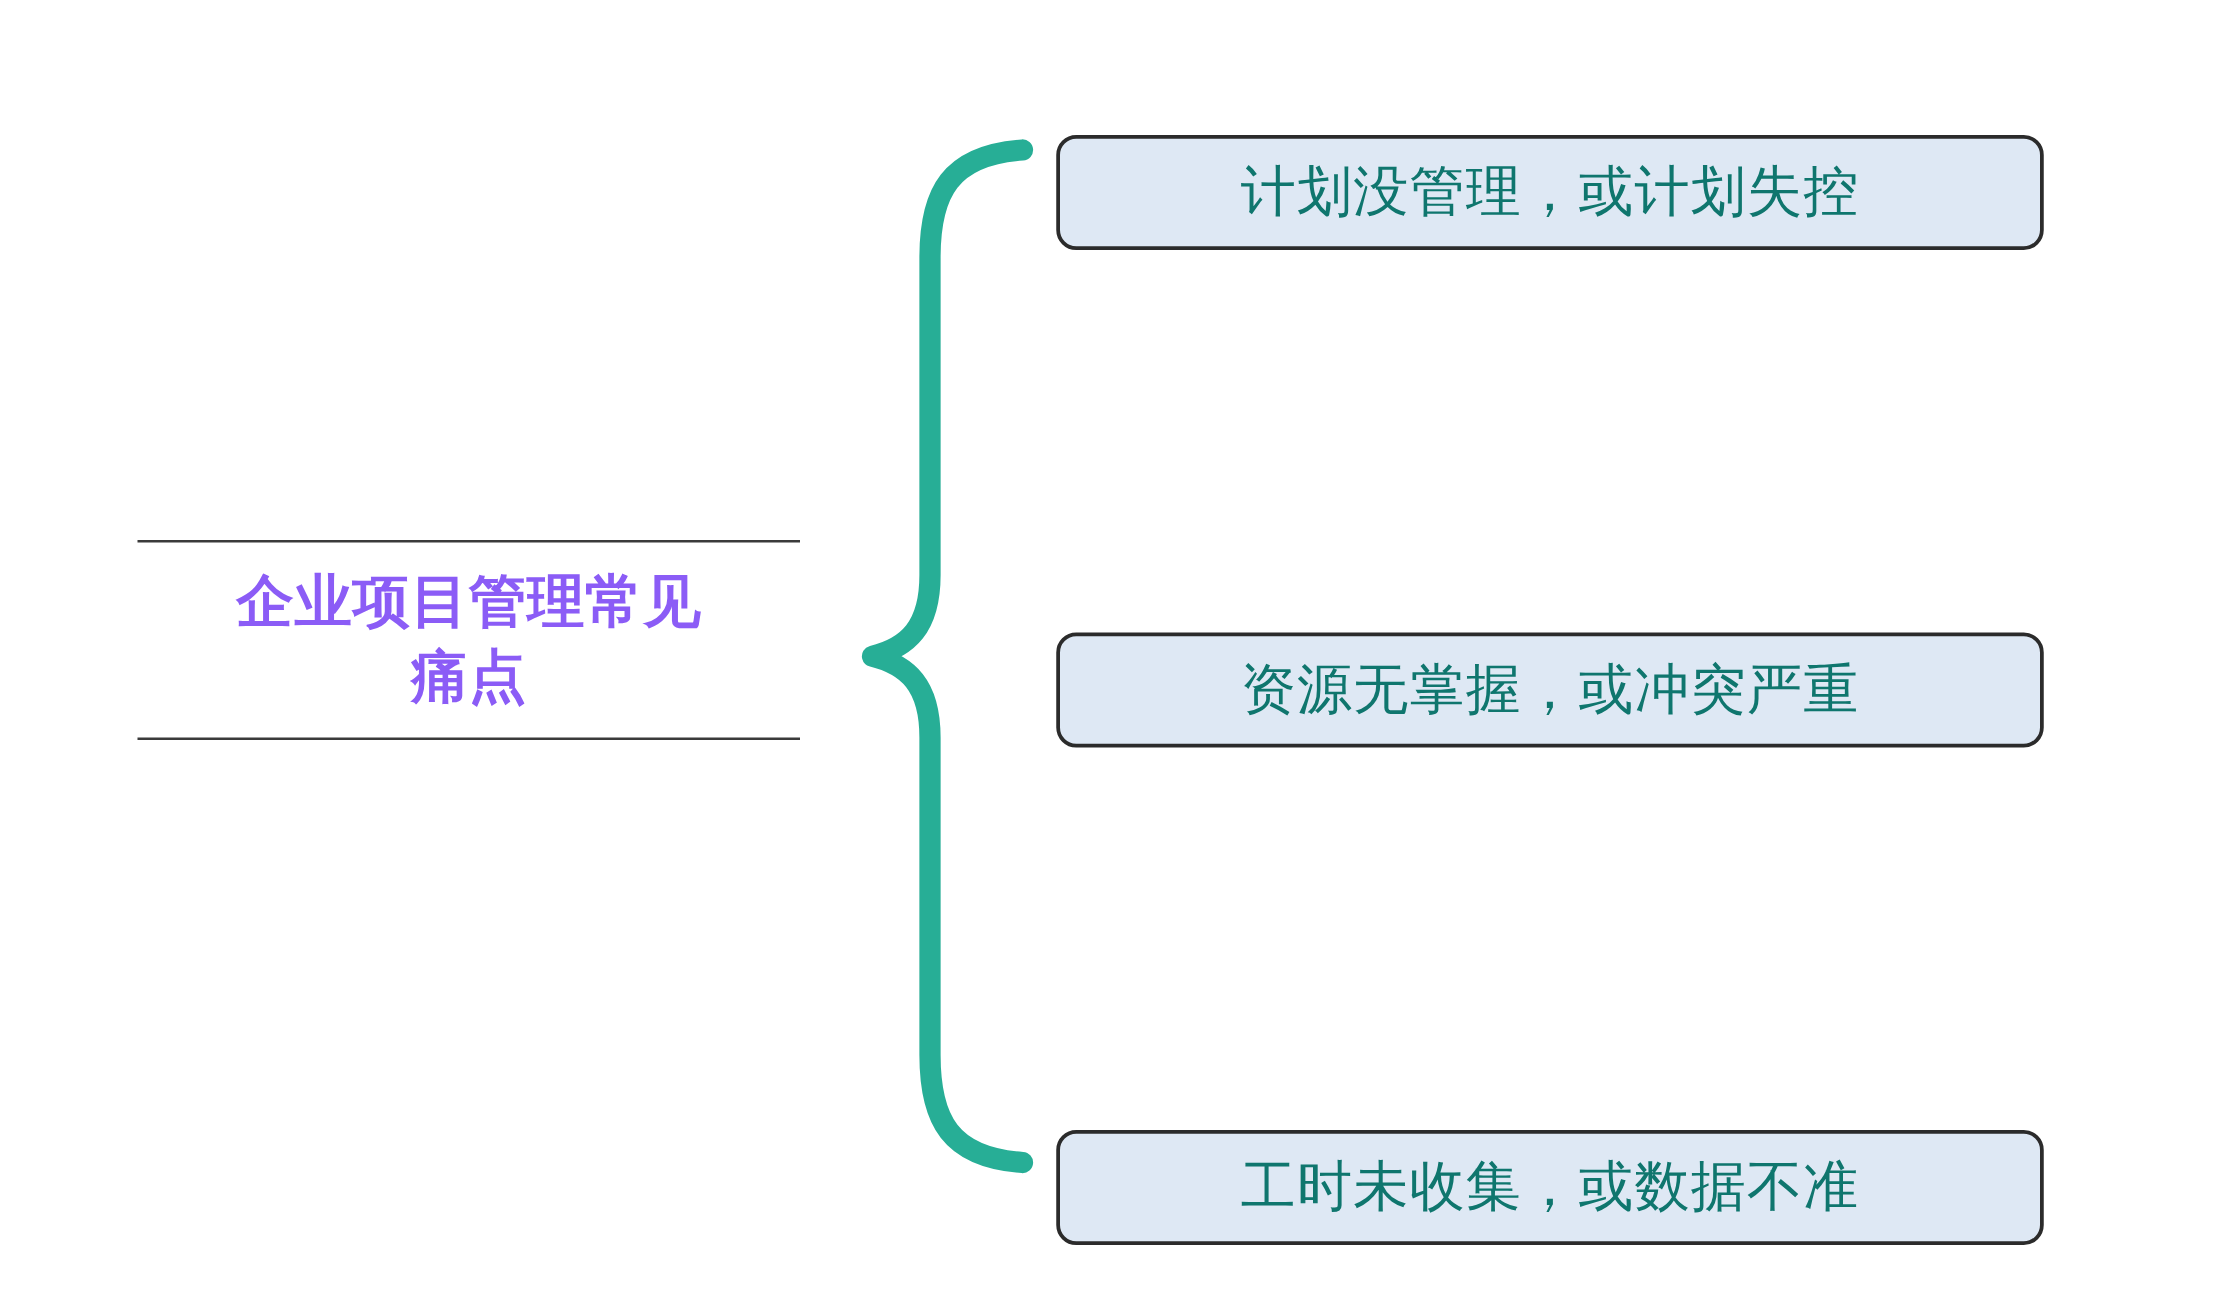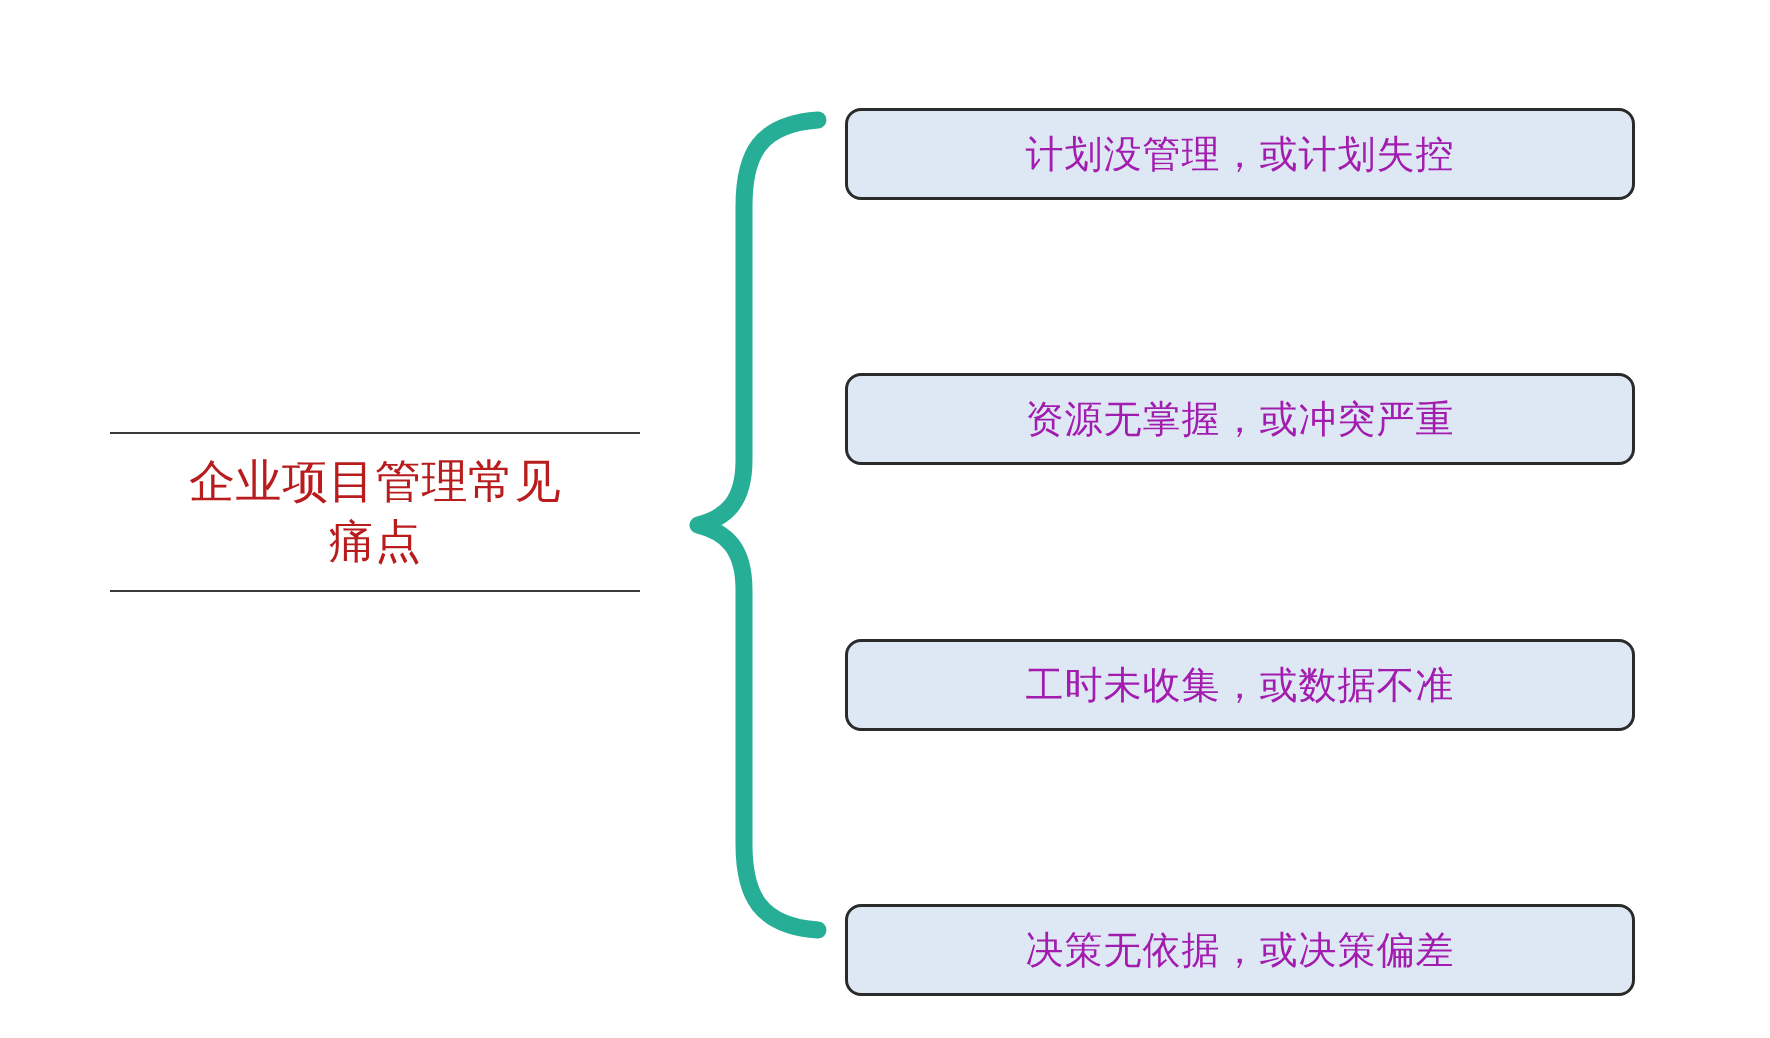--- a/index.html
+++ b/index.html
@@ -33,25 +33,25 @@
     flex-direction: column;
     align-items: center;
     justify-content: center;
     box-sizing: border-box;
     border-top: 2px solid #3b3b3b;
     border-bottom: 2px solid #3b3b3b;
   }
   .title-text {
     font-size: 46px;
     line-height: 1.30;
-    color: #b91c1c;
+    color: #8b5cf6;
     text-align: center;
     letter-spacing: 0.5px;
     white-space: pre-line;
-    font-weight: 400;
+    font-weight: 700;
   }
 
   
   .brace-wrap {
     position: absolute;
     left: 640px;
     top: 110px;
     width: 200px;
     height: 830px;
     pointer-events: none;
@@ -78,22 +78,22 @@
     height: 92px;
     box-sizing: border-box;
     background: #dee8f4;
     border: 3px solid #2b2b2b;
     border-radius: 16px;
     display: flex;
     align-items: center;
     justify-content: center;
   }
   .node-label {
-    font-size: 38px;
-    color: #a21caf;
+    font-size: 44px;
+    color: #0f766e;
     letter-spacing: 1px;
     text-align: center;
     font-weight: 400;
     line-height: 1;
   }
 </style>
 </head>
 <body>
 
 <div id="canvas">
@@ -126,18 +126,15 @@
     <div class="node-box">
       <span class="node-label">资源无掌握，或冲突严重</span>
     </div>
 
     <div class="node-box">
       <span class="node-label">工时未收集，或数据不准</span>
     </div>
 
 
 
-    <div class="node-box">
-      <span class="node-label">决策无依据，或决策偏差</span>
-    </div>
 
   </div>
 </div>
 
 </body></html>

